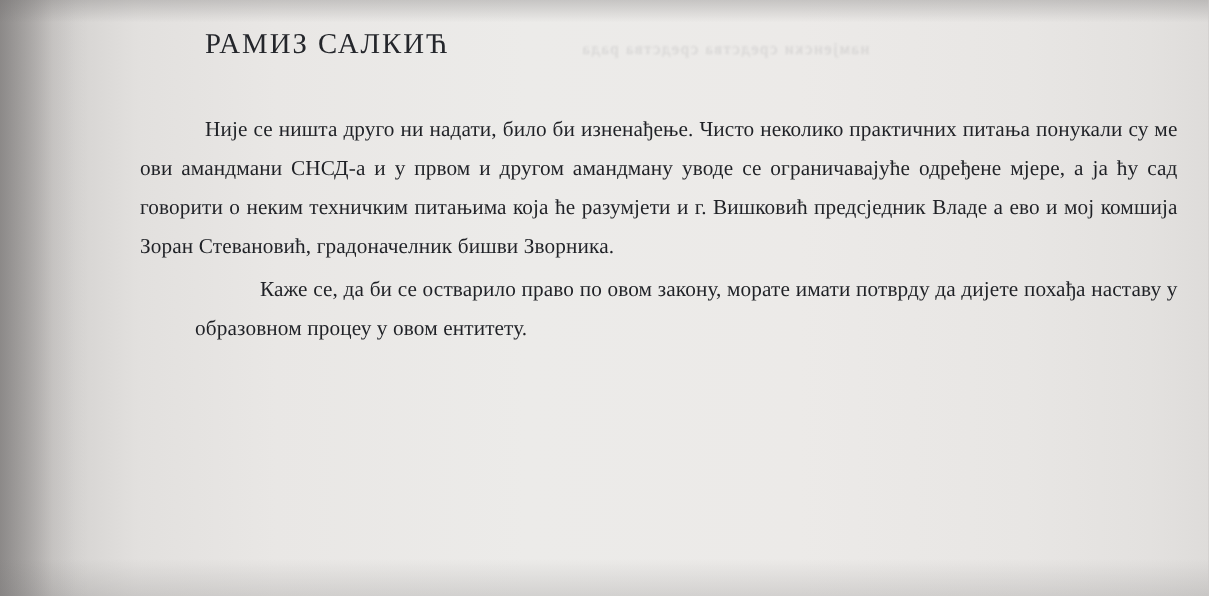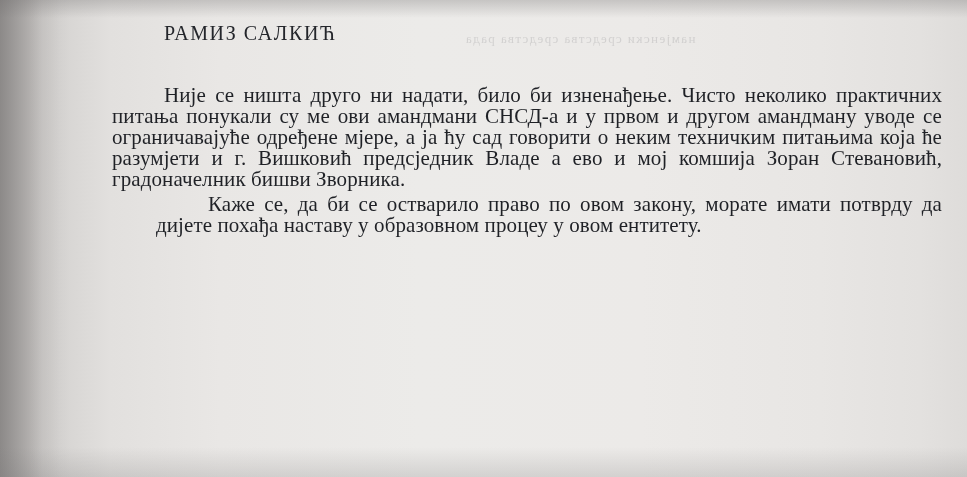--- a/index.html
+++ b/index.html
@@ -52,31 +52,31 @@
   }
 
   .content {
     position: absolute;
     left: 112px;
     top: 22px;
     width: 830px;
   }
 
   .heading {
-    font-size: 20px;
+    font-size: 23px;
     letter-spacing: 1.6px;
     color: #24262b;
     margin-left: 52px;
     margin-bottom: 40px;
     white-space: nowrap;
   }
 
   .para {
-    font-size: 21px;
-    line-height: 21px;
+    font-size: 17px;
+    line-height: 31px;
     color: #1f2126;
     text-align: justify;
     text-justify: inter-word;
     margin: 0 0 2px 0;
     text-indent: 52px;
     letter-spacing: 0.1px;
   }
   .para.last {
     margin-top: 4px;
     margin-left: 44px;

